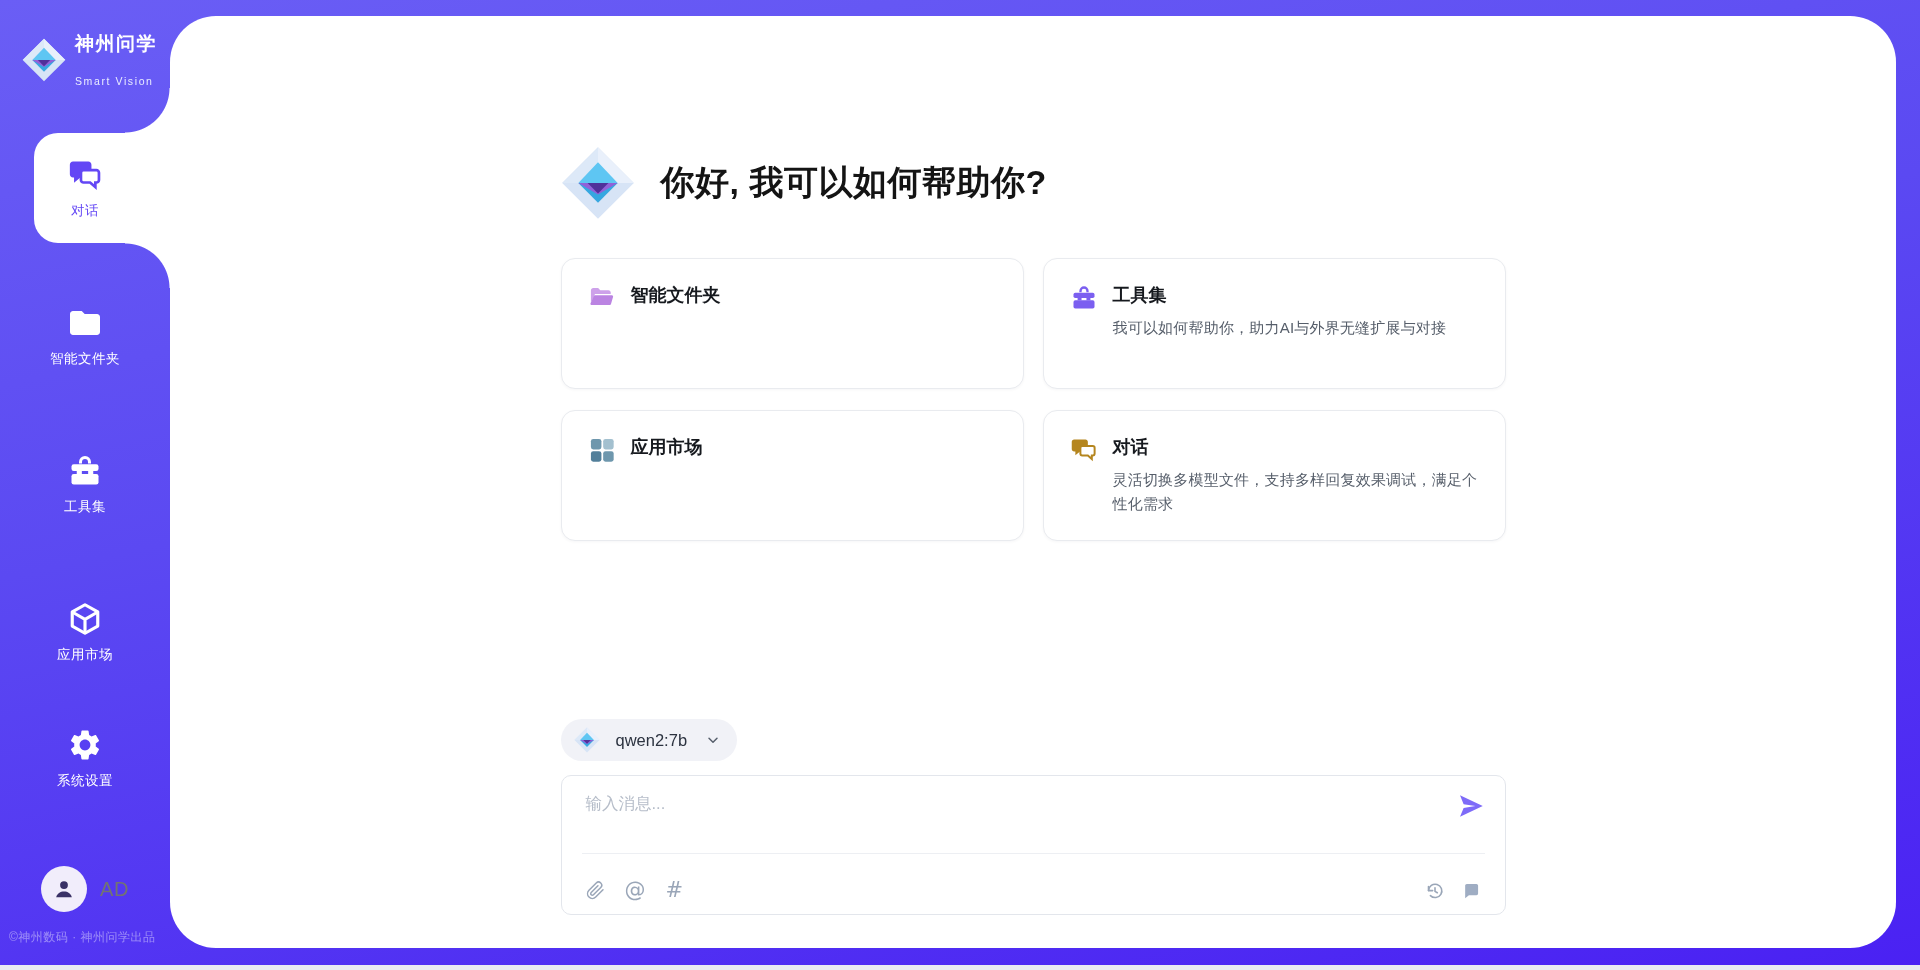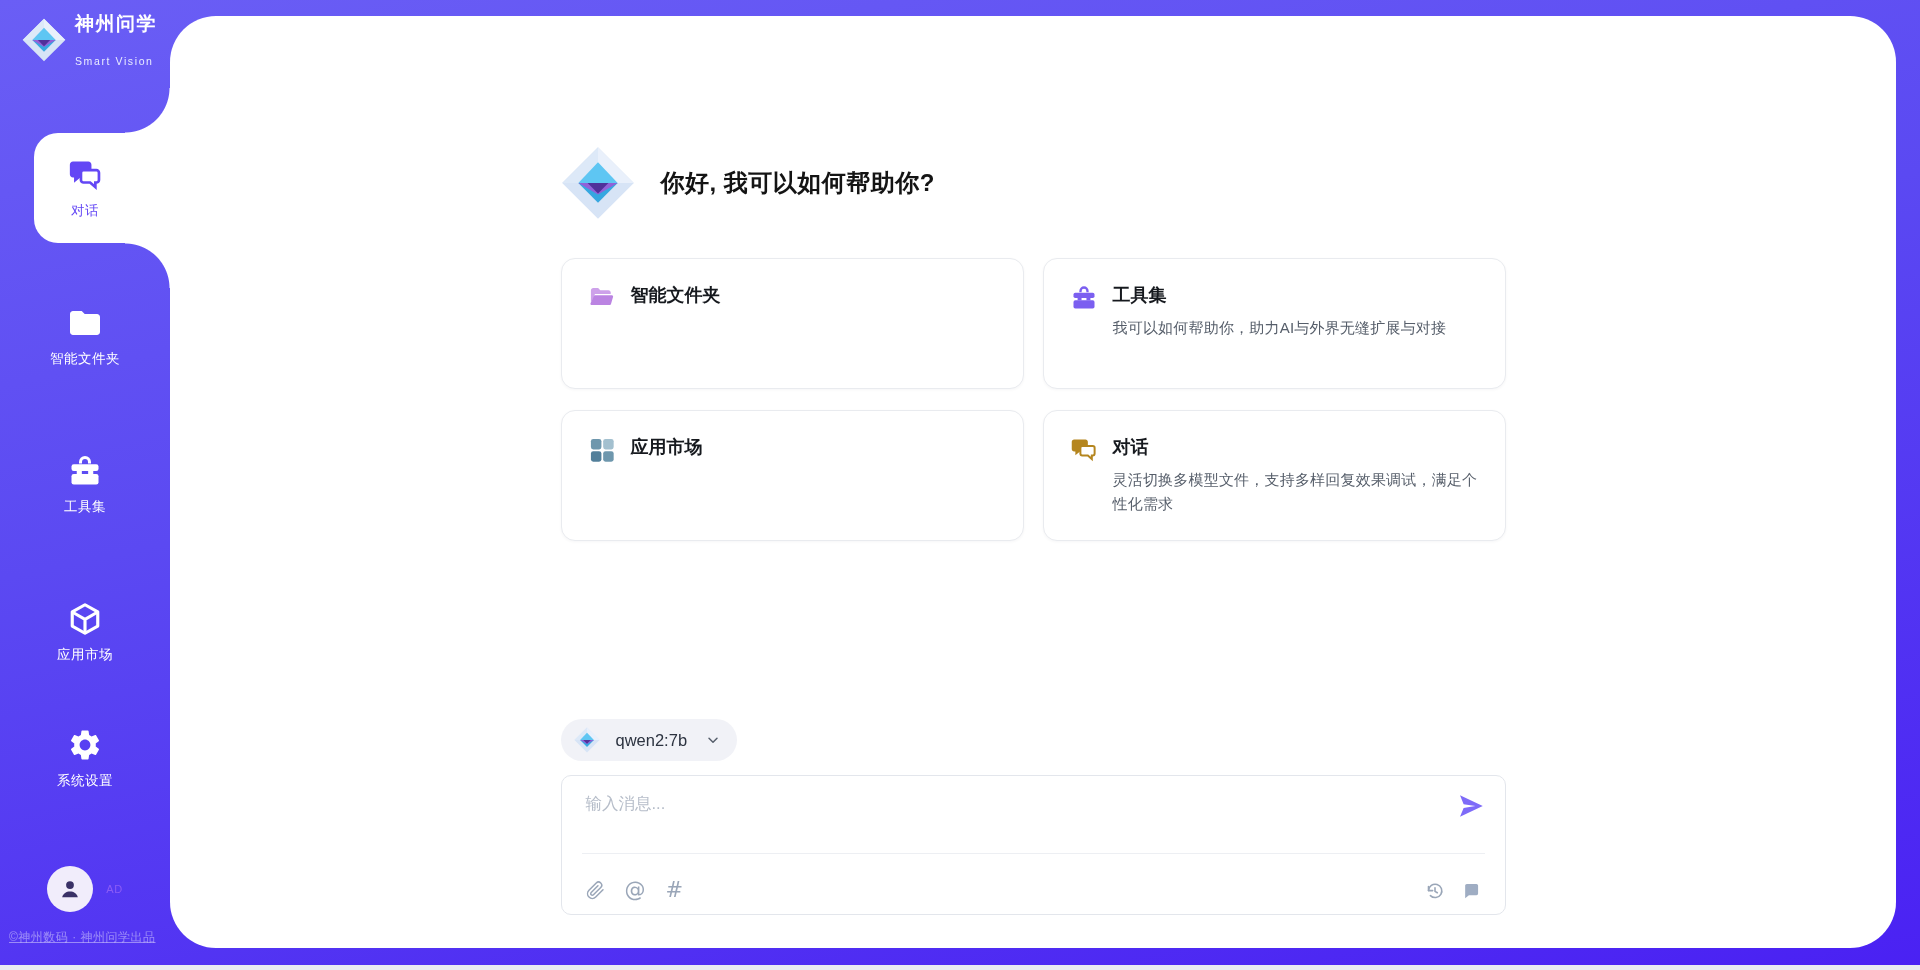--- a/index.html
+++ b/index.html
@@ -11,44 +11,44 @@
   }
   .stage{position:absolute;inset:0;}
   
   .main-panel{
     position:absolute;left:170px;top:16px;right:24px;bottom:22px;
     background:#ffffff;border-radius:46px;
   }
   .panel-inner{height:100%;display:flex;flex-direction:column;align-items:center;}
   
   .sidebar{position:absolute;left:0;top:0;width:170px;height:100%;}
-  .brand{position:absolute;top:14px;left:22px;display:flex;align-items:center;gap:9px;}
+  .brand{position:absolute;top:34px;left:22px;display:flex;align-items:center;gap:9px;}
   .brand .logo{width:44px;height:44px;flex:none;}
   .brand-name{font-size:19px;font-weight:700;color:#fff;letter-spacing:1.5px;line-height:1.1;}
   .brand-sub{font-size:10.5px;color:#e9ecff;letter-spacing:1.6px;margin-top:20px;}
   
   .active-tab{position:absolute;left:34px;top:133px;width:136px;height:110px;background:#fff;border-radius:24px 0 0 24px;}
   .fillet{position:absolute;width:45px;height:45px;pointer-events:none;}
   .fillet-top{left:125px;top:88px;background:radial-gradient(circle 45px at 0 0,rgba(0,0,0,0) 44px,#ffffff 45px);}
   .fillet-bottom{left:125px;top:243px;background:radial-gradient(circle 45px at 0 100%,rgba(0,0,0,0) 44px,#ffffff 45px);}
   .nav-item{position:absolute;left:0;width:170px;height:110px;display:flex;flex-direction:column;
     align-items:center;justify-content:center;gap:9px;color:#ffffff;cursor:pointer;}
   .nav-item .nav-label{font-size:13.5px;letter-spacing:.5px;}
   .nav-item.active{color:#6347f5;}
   .nav-0{top:133px}.nav-1{top:281px}.nav-2{top:429px}.nav-3{top:577px}.nav-4{top:703px}
   .nav-icon{width:36px;height:36px;display:block;}
   .user-row{position:absolute;left:0;top:866px;width:170px;display:flex;align-items:center;justify-content:center;gap:13px;cursor:pointer;}
   .avatar{width:46px;height:46px;border-radius:50%;background:#f1edfb;display:flex;align-items:center;justify-content:center;}
   .avatar svg{width:26px;height:26px;}
-  .user-name{color:#8b5cf6;font-size:11px;letter-spacing:.5px;}
-  .footer-credit{position:absolute;left:9px;top:929px;width:210px;font-size:12px;color:rgba(255,255,255,.42);letter-spacing:.5px;text-decoration:underline;}
+  .user-name{color:#737373;font-size:20px;letter-spacing:.5px;}
+  .footer-credit{position:absolute;left:9px;top:929px;width:210px;font-size:12px;color:rgba(255,255,255,.42);letter-spacing:.5px;}
   
   .greeting-row{margin-top:130px;width:945px;display:flex;align-items:center;gap:26px;}
   .greeting-logo{width:74px;height:74px;flex:none;}
-  .greeting-title{font-size:24px;font-weight:700;color:#141414;margin:0;letter-spacing:.5px;}
+  .greeting-title{font-size:34px;font-weight:700;color:#141414;margin:0;letter-spacing:.5px;}
   
   .cards{margin-top:38px;display:grid;grid-template-columns:463px 463px;gap:21px 19px;}
   .card{box-sizing:border-box;height:131px;background:#fff;border:1px solid #e9ebef;border-radius:14px;
     padding:23px 26px;display:flex;gap:15px;box-shadow:0 1px 3px rgba(25,28,45,.04);cursor:pointer;}
   .card-icon{width:28px;height:28px;flex:none;margin-top:2px;}
   .card-title{font-size:18px;font-weight:700;color:#16191e;margin:1px 0 9px;}
   .card-desc{font-size:15px;color:#565e6a;line-height:1.62;letter-spacing:.2px;}
   .flex-spacer{flex:1;}
   
   .model-row{width:945px;margin-bottom:14px;}

